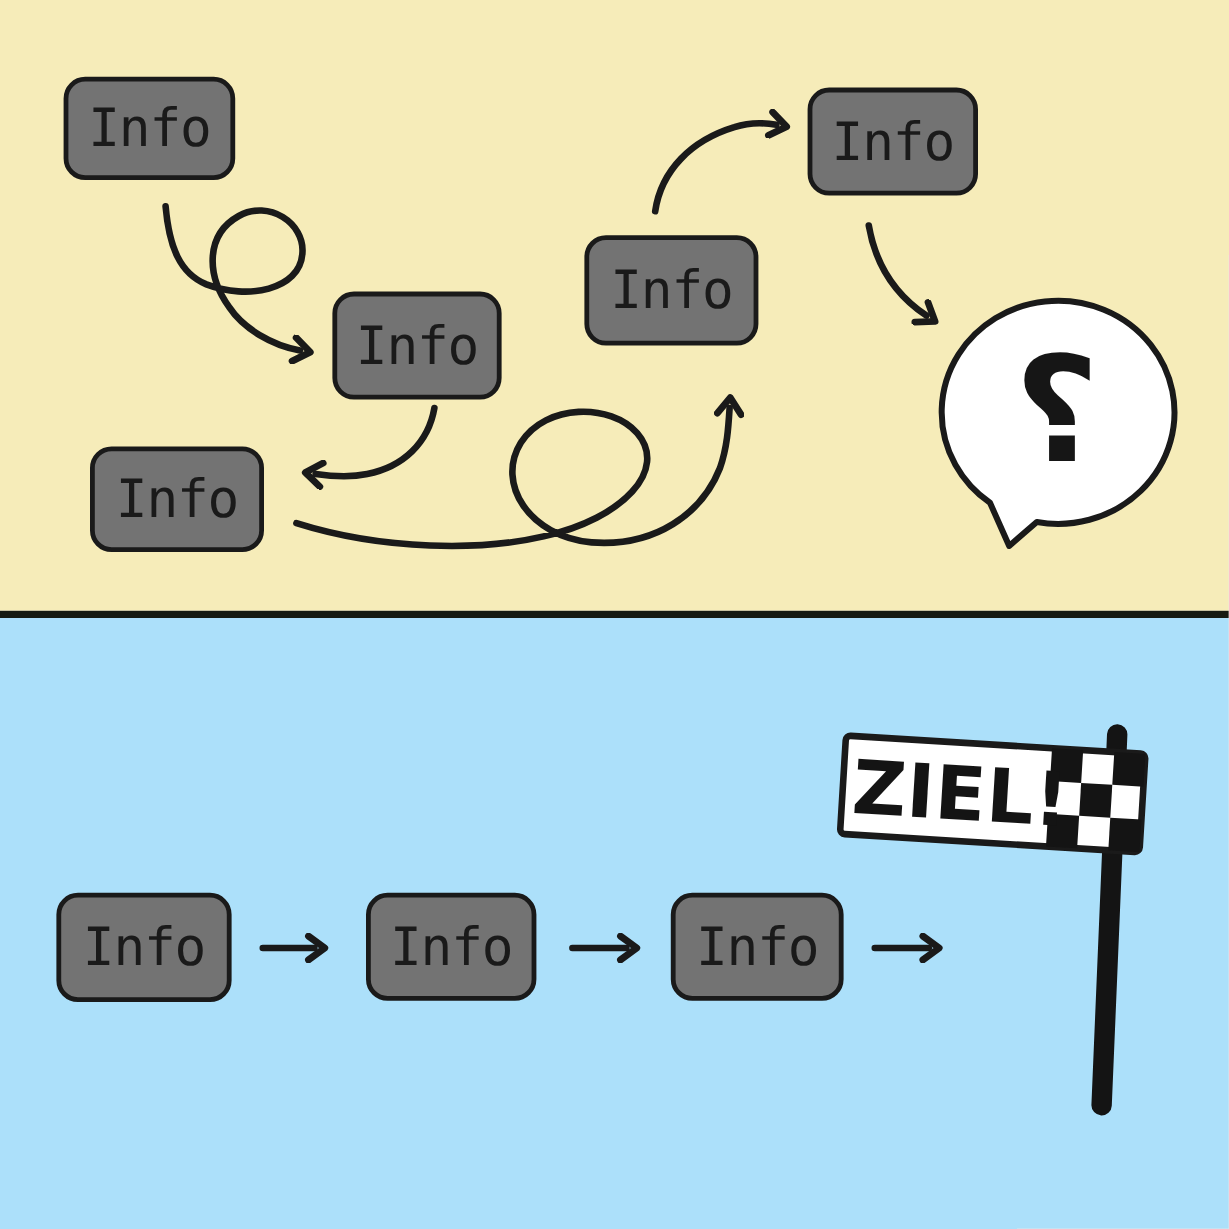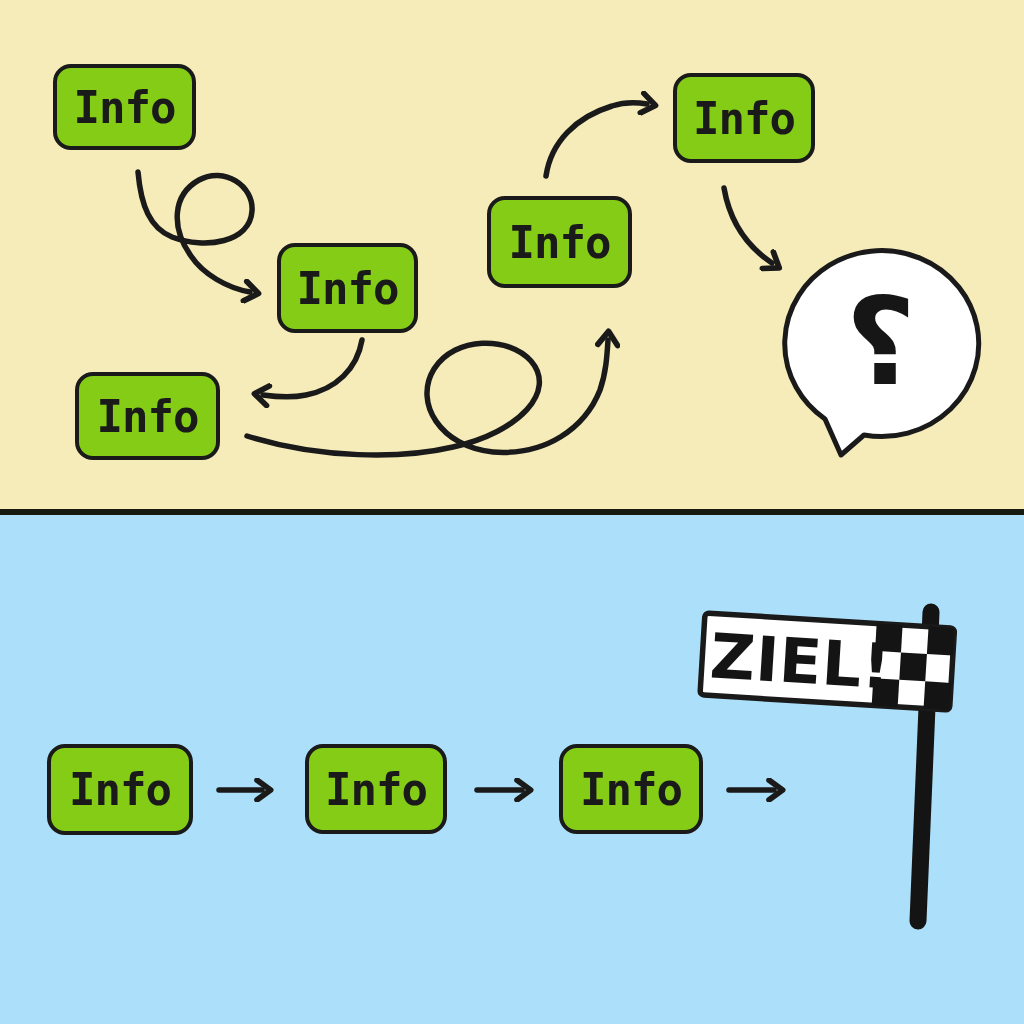--- a/index.html
+++ b/index.html
@@ -7,23 +7,23 @@
     position:relative;width:1024px;height:1024px;overflow:hidden;
     font-family:"DejaVu Sans Mono", monospace;
   }
   .half{position:absolute;left:0;width:1024px;}
   .half-top{top:0;height:509px;background:#F6ECB9;}
   .divider{position:absolute;left:0;top:509px;width:1024px;height:6px;background:#161B12;}
   .half-bottom{top:515px;height:509px;background:#ACE0FA;}
   svg.overlay{position:absolute;left:0;top:0;width:1024px;height:1024px;display:block;}
   .info-box{
     position:absolute;box-sizing:border-box;
-    background:#84cc16;border:4px solid #1A1A1A;border-radius:18px;
+    background:#737373;border:4px solid #1A1A1A;border-radius:18px;
     display:flex;align-items:center;justify-content:center;
-    font-weight:bold;font-size:44px;letter-spacing:-1px;color:#1A1A1A;
+    font-weight:normal;font-size:44px;letter-spacing:-1px;color:#1A1A1A;
   }
   .qmark{
     position:absolute;left:821px;top:262px;width:120px;height:160px;
     display:flex;align-items:center;justify-content:center;
     font-family:"DejaVu Sans", sans-serif;font-weight:bold;font-size:122px;color:#161616;
     transform:scaleX(-1);
   }
 </style>
 </head>
 <body>

